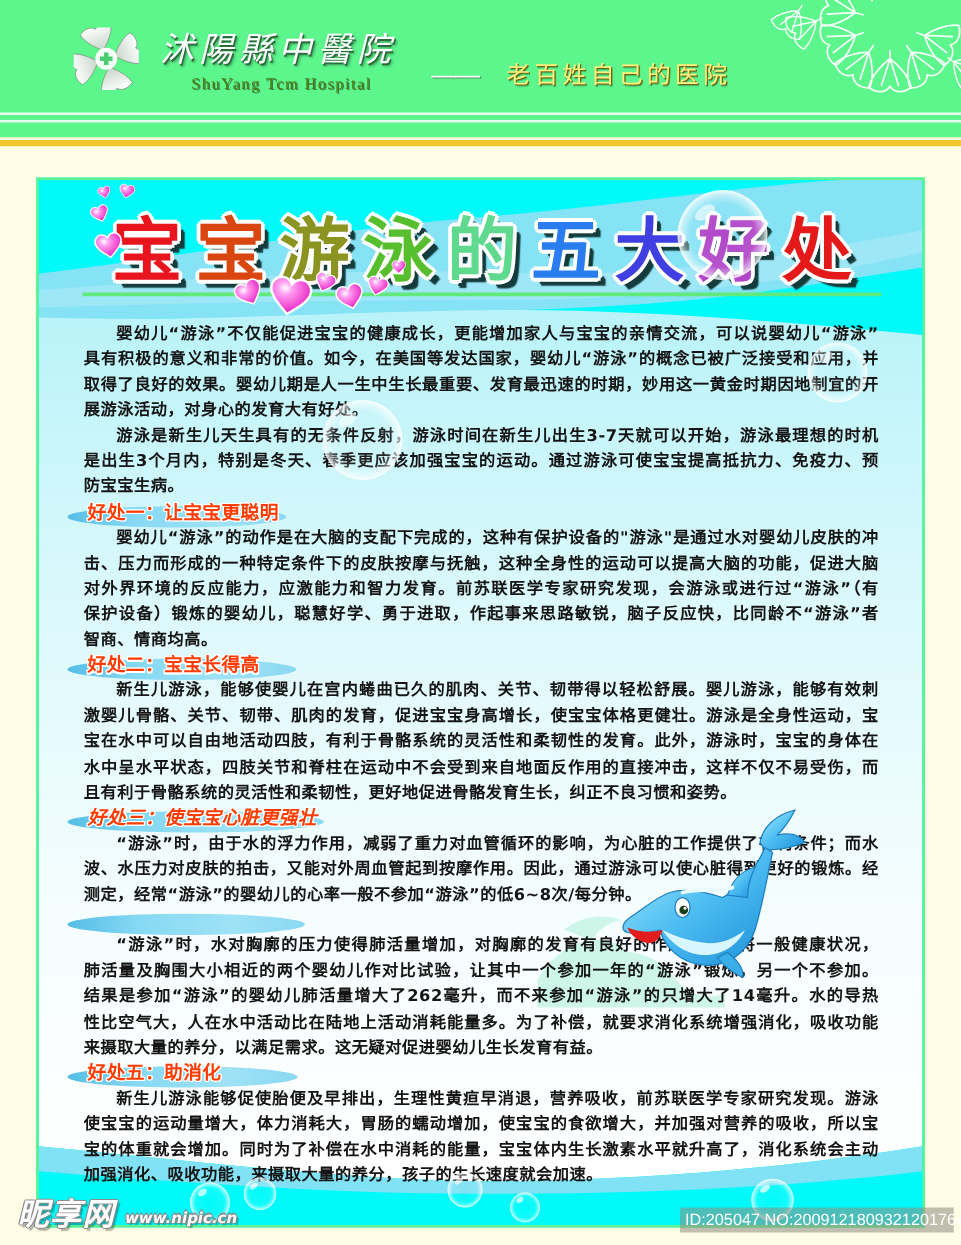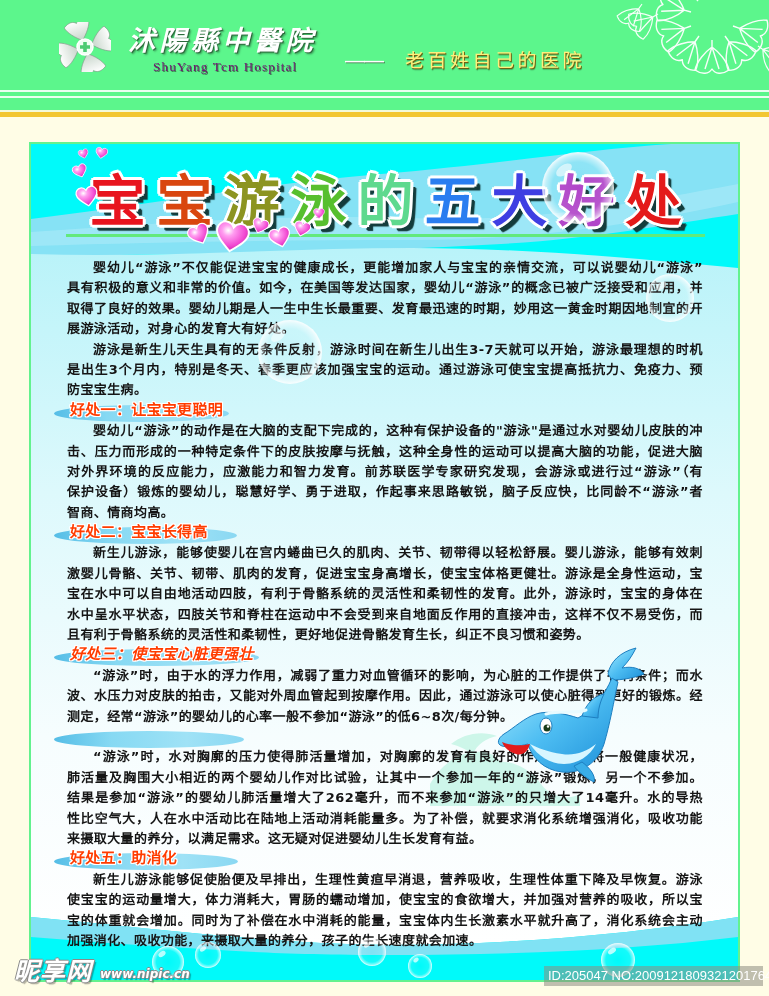--- a/index.html
+++ b/index.html
@@ -6,22 +6,22 @@
 html,body{width:769px;height:996px;overflow:hidden;}
 body{position:relative;background:#FFFDE6;font-family:"DejaVu Sans",sans-serif;}
 .abs{position:absolute;}
 
 .header{left:0;top:0;width:769px;height:110px;background:#5CF68C;}
 .stripe{left:0;width:769px;height:2px;background:#EAFFF0;}
 .s1{top:90px;} .s2{top:96px;}
 .band-pale{left:0;top:110px;width:769px;height:2px;background:#F3F9D9;}
 .band-gold{left:0;top:112px;width:769px;height:5px;background:#F2C631;}
 .logo{left:59px;top:22px;width:52px;height:50px;}
-.hname{left:128px;top:25px;font-family:"DejaVu Serif",serif;font-size:27px;line-height:32px;font-weight:bold;font-style:italic;letter-spacing:4.5px;color:#fff;text-shadow:1px 1px 0 #2d6b3c,2px 2px 2px rgba(0,0,0,.35);white-space:nowrap;}
-.hname-en{left:153px;top:60px;font-family:"Liberation Serif",serif;font-size:13px;line-height:14px;letter-spacing:1.2px;color:#701a75;text-shadow:1px 1px 0 #3a7a4a;white-space:nowrap;text-align:right;}
+.hname{left:128px;top:25px;font-family:"DejaVu Serif",serif;font-size:27px;line-height:32px;font-weight:normal;font-style:italic;letter-spacing:4.5px;color:#fff;text-shadow:1px 1px 0 #2d6b3c,2px 2px 2px rgba(0,0,0,.35);white-space:nowrap;}
+.hname-en{left:153px;top:60px;font-family:"Liberation Serif",serif;font-size:13px;line-height:14px;letter-spacing:1.2px;color:#4d7c0f;text-shadow:1px 1px 0 #3a7a4a;white-space:nowrap;text-align:right;}
 .dash{left:345px;top:49px;font-family:"Liberation Sans",sans-serif;font-size:20px;line-height:22px;color:#fff;letter-spacing:-1px;text-shadow:1px 1px 0 #4c8a5a;white-space:nowrap;}
 .slogan{left:393px;top:49px;font-size:19px;line-height:22px;letter-spacing:3.5px;color:#FFEF7C;text-shadow:1px 1px 0 #6f6310,1px 2px 1px rgba(0,0,0,.3);white-space:nowrap;}
 .ginkgo{left:600px;top:0;width:169px;height:90px;}
 
 .panel{left:29px;top:142px;width:711px;height:840px;border:2px solid #63F28E;overflow:hidden;background:#00FAFA;}
 .layer{position:absolute;left:0;top:0;width:707px;height:836px;}
 .overlay{pointer-events:none;}
 .title{position:absolute;left:53px;top:28px;display:flex;height:60px;}
 .tc{display:block;width:67px;height:60px;text-align:center;font-size:56px;line-height:60px;font-weight:900;
   text-shadow:3px 0 0 #fff,-3px 0 0 #fff,0 3px 0 #fff,0 -3px 0 #fff,2px 2px 0 #fff,-2px -2px 0 #fff,2px -2px 0 #fff,-2px 2px 0 #fff,5px 5px 0 #143c3c,6px 6px 1px #143c3c;}
@@ -174,21 +174,21 @@
     <div class="ln first">“游泳”时，水对胸廓的压力使得肺活量增加，对胸廓的发育有良好的作用，有人将一般健康状况，</div>
     <div class="ln">肺活量及胸围大小相近的两个婴幼儿作对比试验，让其中一个参加一年的“游泳”锻炼，另一个不参加。</div>
     <div class="ln">结果是参加“游泳”的婴幼儿肺活量增大了262毫升，而不来参加“游泳”的只增大了14毫升。水的导热</div>
     <div class="ln">性比空气大，人在水中活动比在陆地上活动消耗能量多。为了补偿，就要求消化系统增强消化，吸收功能</div>
     <div class="ln last">来摄取大量的养分，以满足需求。这无疑对促进婴幼儿生长发育有益。</div>
 
     <div class="hd">
       <span class="lens" style="width:184px"></span>
       <span class="hd-text" style="color: rgb(255, 60, 0); text-align: center;">好处五：助消化</span>
     </div>
-    <div class="ln first">新生儿游泳能够促使胎便及早排出，生理性黄疸早消退，营养吸收，生理性体重下降及早恢复。游泳</div>
+    <div class="ln first">新生儿游泳能够促使胎便及早排出，生理性黄疸早消退，营养吸收，前苏联医学专家研究发现。游泳</div>
     <div class="ln">使宝宝的运动量增大，体力消耗大，胃肠的蠕动增加，使宝宝的食欲增大，并加强对营养的吸收，所以宝</div>
     <div class="ln">宝的体重就会增加。同时为了补偿在水中消耗的能量，宝宝体内生长激素水平就升高了，消化系统会主动</div>
     <div class="ln last">加强消化、吸收功能，来摄取大量的养分，孩子的生长速度就会加速。</div>
   </div>
 
   <svg class="dolphin" viewBox="0 0 160 140">
     <defs>
       <linearGradient id="dg" x1="0" y1="0" x2="1" y2="1">
         <stop offset="0" stop-color="#A8ECFF"></stop>
         <stop offset="0.5" stop-color="#4DBDF2"></stop>

